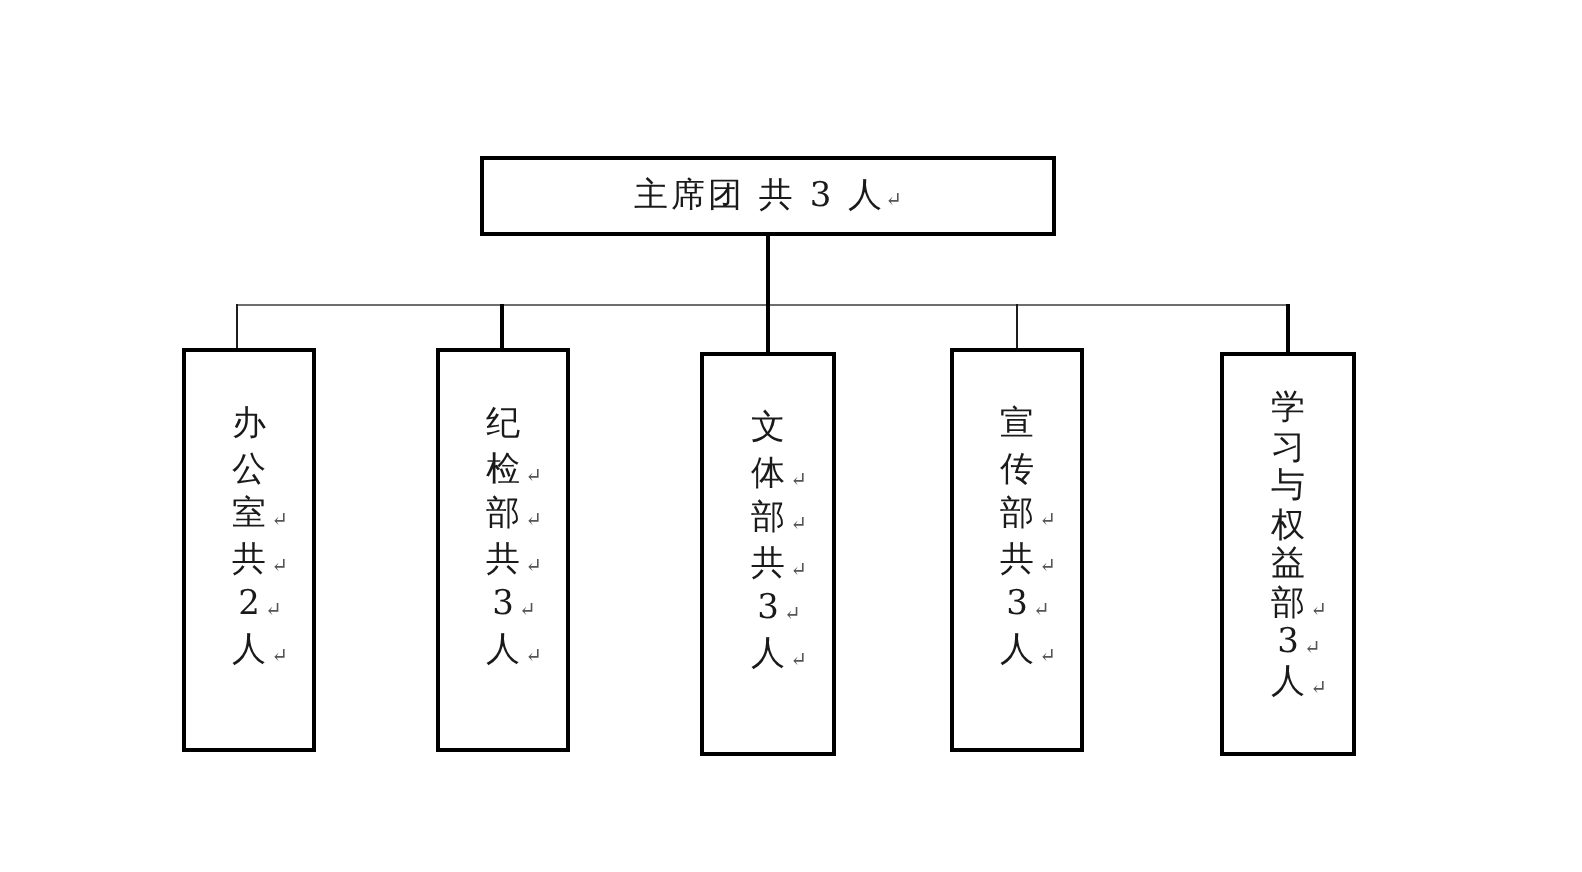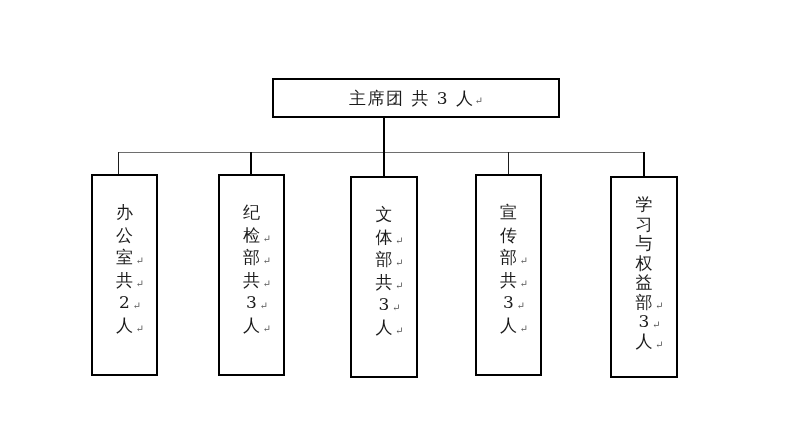--- a/index.html
+++ b/index.html
@@ -26,21 +26,20 @@
     box-sizing: border-box;
     border: 2px solid #000000;
     background: #ffffff;
   }
 
   
   .root-box {
     display: flex;
     align-items: center;
     justify-content: center;
-    margin-left: 32px;
   }
   .root-label {
     font-size: 17px;
     line-height: 1;
     color: #1a1a1a;
     letter-spacing: 1.5px;
     white-space: nowrap;
   }
 
   

